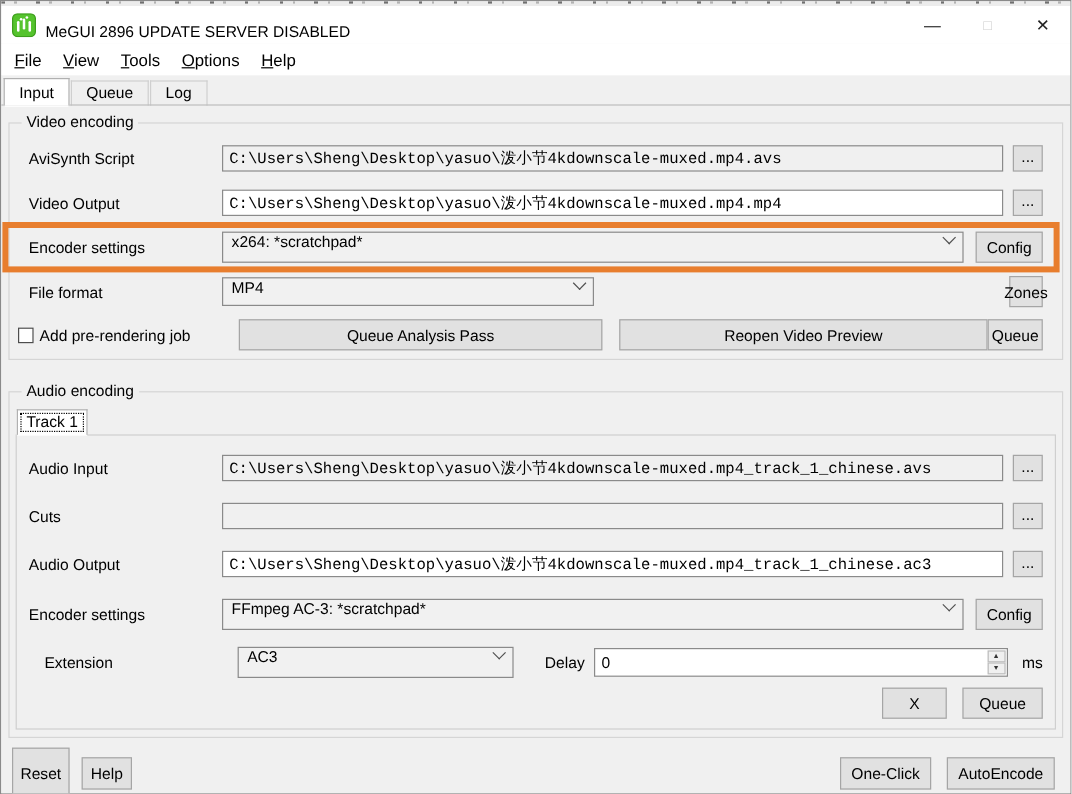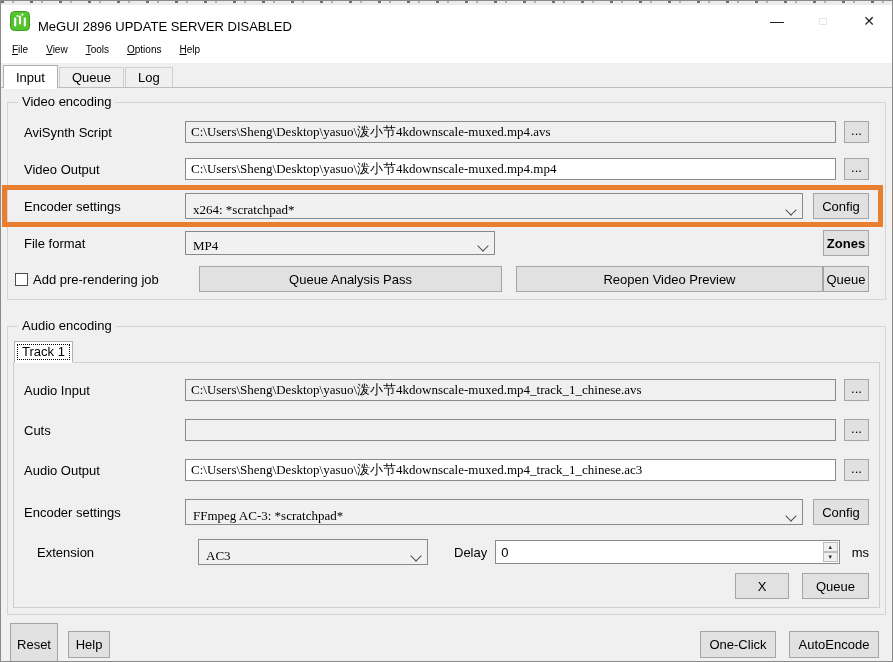--- a/index.html
+++ b/index.html
@@ -12,45 +12,45 @@
   
   .top-artifact{height:4px;background:#ececec;flex:none;
     background-image:repeating-linear-gradient(90deg,rgba(70,70,70,.75) 0 3px,transparent 3px 11px,rgba(70,70,70,.35) 11px 13px,transparent 13px 29px);
     background-size:auto 2px;background-repeat:repeat-x;}
   .titlebar{height:31px;background:#fff;display:flex;align-items:center;padding-left:9px;flex:none;}
   .logo{width:20px;height:20px;margin-right:8px;flex:none;}
   .title-text{font-size:13px;white-space:nowrap;margin-top:12px;}
   .win-controls{margin-left:auto;display:flex;height:100%;}
   .win-btn{width:46px;display:flex;align-items:center;justify-content:center;font-size:14px;color:#222;}
   .win-btn.max{color:#cfcfcf;font-size:12px;}
-  .menubar{height:27px;background:#fff;display:flex;align-items:center;padding-left:2px;font-size:10px;flex:none;}
+  .menubar{height:27px;background:#fff;display:flex;align-items:center;padding-left:2px;font-size:14px;flex:none;}
   .menu-item{padding:3px 9px;}
   .menu-item u{text-decoration:underline;}
   .tabstrip{height:25px;background:#f0f0f0;display:flex;align-items:flex-end;padding-left:2px;position:relative;flex:none;}
   .tabstrip::after{content:"";position:absolute;left:0;right:0;bottom:0;height:1px;background:#bdbdbd;}
   .tab{background:#efefef;border:1px solid #cfcfcf;border-bottom:none;padding:2px 12px 3px;margin-right:1px;position:relative;}
   .tab.selected{background:#fff;border-color:#b0b0b0;padding-top:4px;z-index:2;}
   .tab.selected::after{content:"";position:absolute;left:0;right:0;bottom:-1px;height:1px;background:#fff;}
   .content{flex:1;background:#f0f0f0;padding:0 6px;display:flex;flex-direction:column;}
   .groupbox{position:relative;border:1px solid #d5d5d5;box-sizing:border-box;}
   .group-title{position:absolute;top:-9px;left:10px;background:#f0f0f0;padding:0 4px;}
   .gb-video{margin-top:14px;padding:18px 16px 7px;}
   .gb-audio{margin-top:26px;padding:14px 5px 6px;}
   .row{display:flex;align-items:center;}
   .row-label{width:161px;flex:none;}
   .textbox{height:22px;border:1px solid #8a8a8a;background:#fff;box-sizing:border-box;
-    font-family:Liberation Serif, serif;font-size:13px;padding:0 5px;flex:1;min-width:0;outline:none;color:#000;}
+    font-family:Liberation Mono, monospace;font-size:13px;padding:0 5px;flex:1;min-width:0;outline:none;color:#000;}
   .textbox.readonly{background:#f0f0f0;}
   .btn{background:#e1e1e1;border:1px solid #a5a5a5;box-sizing:border-box;
     font-family:"Liberation Sans",sans-serif;font-size:13px;color:#000;
     display:flex;align-items:center;justify-content:center;flex:none;}
   .browse-btn{width:25px;height:22px;margin-left:8px;padding-bottom:5px;}
   .big-btn{height:26px;}
   .combo{height:24px;background:#f1f1f1;border:1px solid #8a8a8a;box-sizing:border-box;
-    display:flex;align-items:flex-end;padding:0 7px;min-width:0;font-family:Liberation Serif, serif;}
+    display:flex;align-items:flex-start;padding:0 7px;min-width:0;}
   .combo-text{white-space:nowrap;overflow:hidden;}
   .chev{width:7px;height:7px;border-left:1.5px solid #505050;border-bottom:1.5px solid #505050;
     transform:rotate(-45deg);margin-left:auto;margin-bottom:4px;flex:none;}
   .row-encoder{position:relative;margin-bottom:11px;}
   .row-encoder .combo{flex:1;height:26px;}
   .config-btn{width:56px;margin-left:10px;}
   .highlight-rect{position:absolute;left:-22px;right:-14px;top:-8px;bottom:-8px;
     border:5px solid #e87e2e;pointer-events:none;z-index:4;}
   .checkbox{width:13px;height:13px;border:1px solid #4d4d4d;background:#fff;flex:none;margin:0 5px 0 0;appearance:none;-webkit-appearance:none;}
   .track-tab{display:inline-block;position:relative;z-index:2;background:#fff;
@@ -134,21 +134,21 @@
         <button class="btn big-btn config-btn">Config</button>
       </div>
 
       <div class="row" style="margin-bottom:10px;">
         <span class="row-label">File format</span>
         <div class="combo" style="width:310px;flex:none;">
           <span class="combo-text">MP4</span>
           <span class="chev"></span>
         </div>
         <span class="spacer"></span>
-        <button class="btn big-btn" style="width:46px;font-weight:bold;">Zones</button>
+        <button class="btn big-btn" style="width:28px;">Zones</button>
       </div>
 
       <div class="row">
         <span class="row-label" style="display:flex;align-items:center;margin-left:-9px;width:170px;">
           <input type="checkbox" class="checkbox" style="">
           <span>Add pre-rendering job</span>
         </span>
         <button class="btn big-btn" style="flex:1;margin:0 14px;">Queue Analysis Pass</button>
         <button class="btn big-btn" style="width:307px;">Reopen Video Preview</button>
         <button class="btn big-btn" style="width:46px;">Queue</button>

